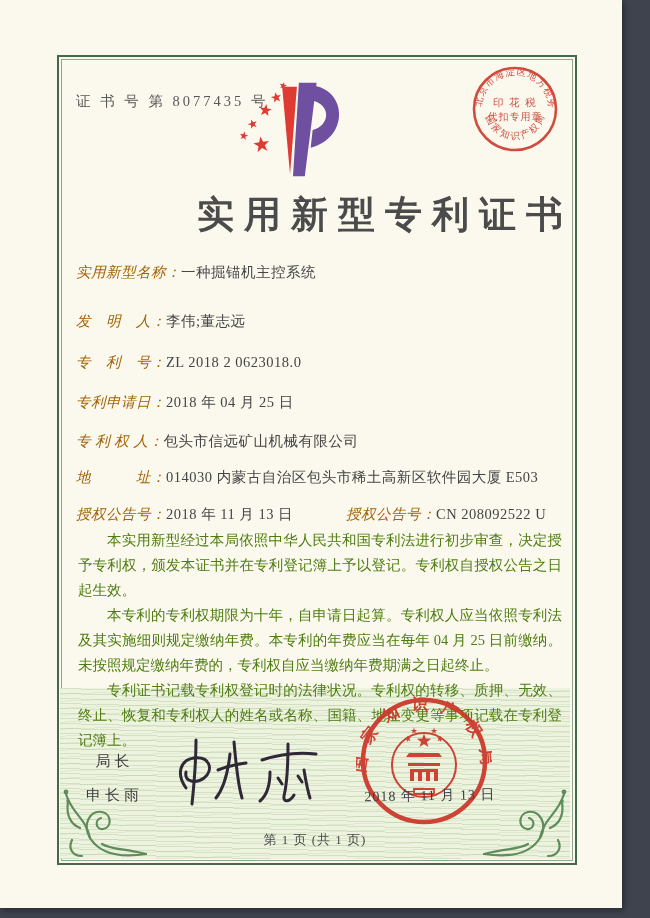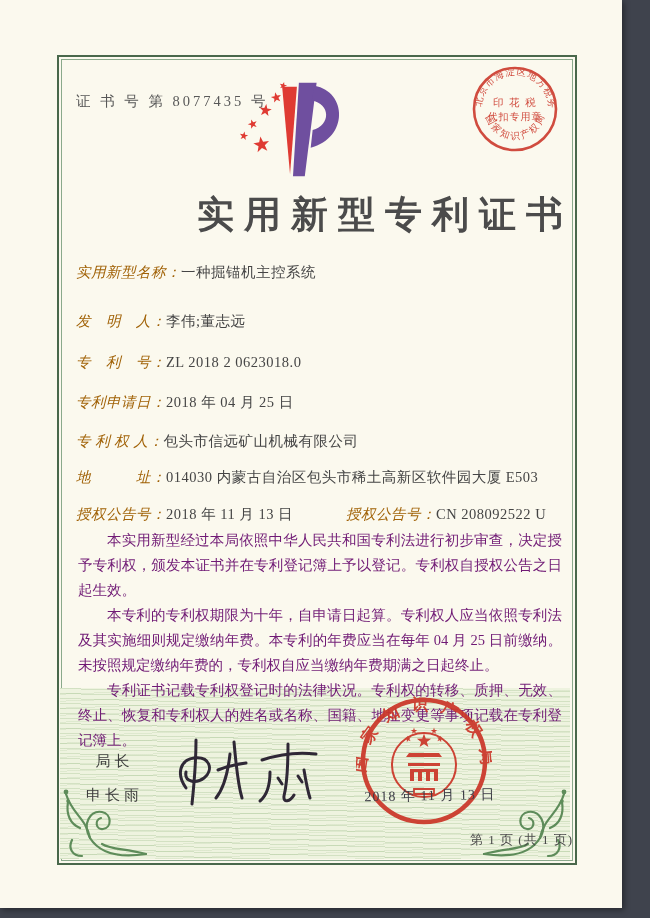--- a/index.html
+++ b/index.html
@@ -39,32 +39,32 @@
   }
   .field-row{
     position:absolute;left:76px;width:480px;
     font-size:14.5px;color:#424242;letter-spacing:.5px;white-space:nowrap;
   }
   .f-label{color:#a16207;font-style:italic;}
   .f-value{color:#454545;}
   .grant-no{position:absolute;left:270px;top:0;}
   .body-text{
     position:absolute;left:78px;top:528px;width:484px;
-    font-size:14.5px;line-height:25px;color:#701a75;text-align:justify;
+    font-size:14.5px;line-height:25px;color:#4d7c0f;text-align:justify;
   }
   .body-text p{margin:0;text-indent:2em;}
   .officials{position:absolute;left:86px;top:744px;font-size:15px;color:#3c3c3c;letter-spacing:4px;line-height:34px;text-align:center;}
   .signature{position:absolute;left:158px;top:730px;width:175px;height:82px;}
   .seal{position:absolute;left:356px;top:693px;width:136px;height:136px;opacity:.92;}
   .seal-date{
     position:absolute;left:350px;top:787px;width:160px;text-align:center;
     font-size:14px;color:#3d3d47;letter-spacing:1px;transform:rotate(-1deg);
   }
   .footer{
-    position:absolute;left:57px;top:831px;width:516px;text-align:right;
+    position:absolute;left:57px;top:831px;width:516px;text-align:center;
     font-size:13px;color:#4a4a4a;letter-spacing:1px;
   }
   .flourish{position:absolute;top:778px;width:92px;height:84px;}
   .flourish.left{left:58px;}
   .flourish.right{left:480px;transform:scaleX(-1);}
 </style>
 </head>
 <body>
 
 <div class="page">

